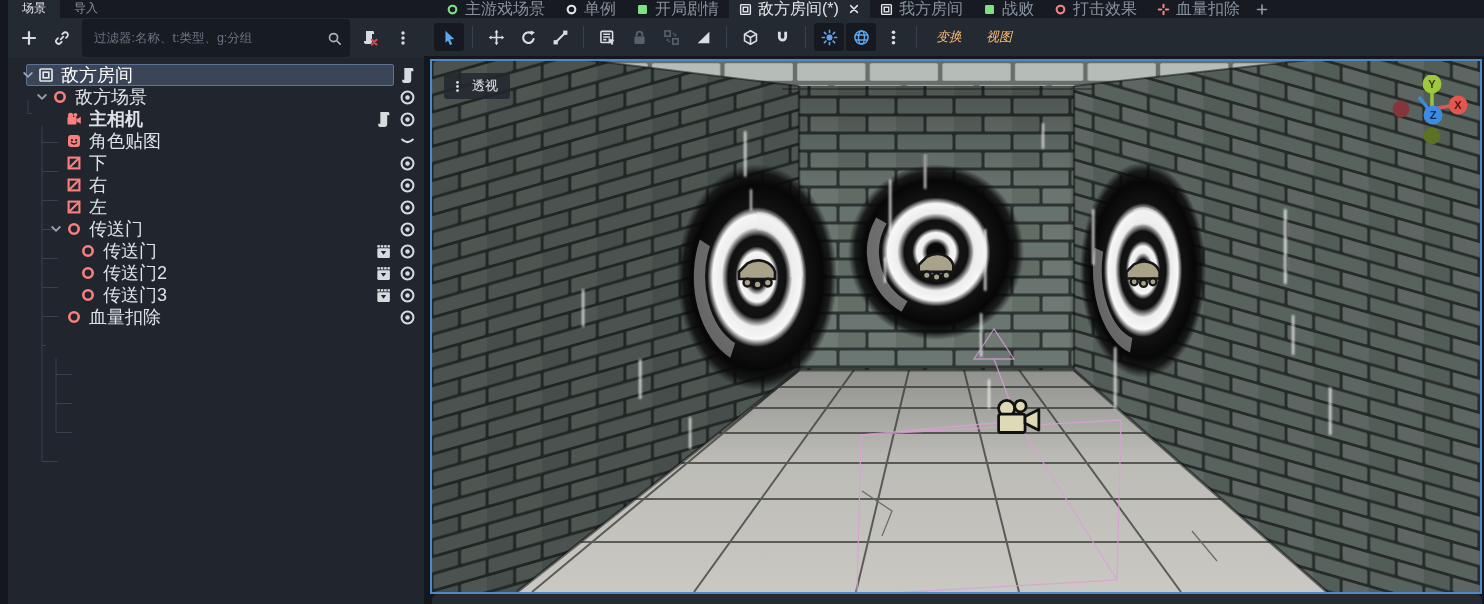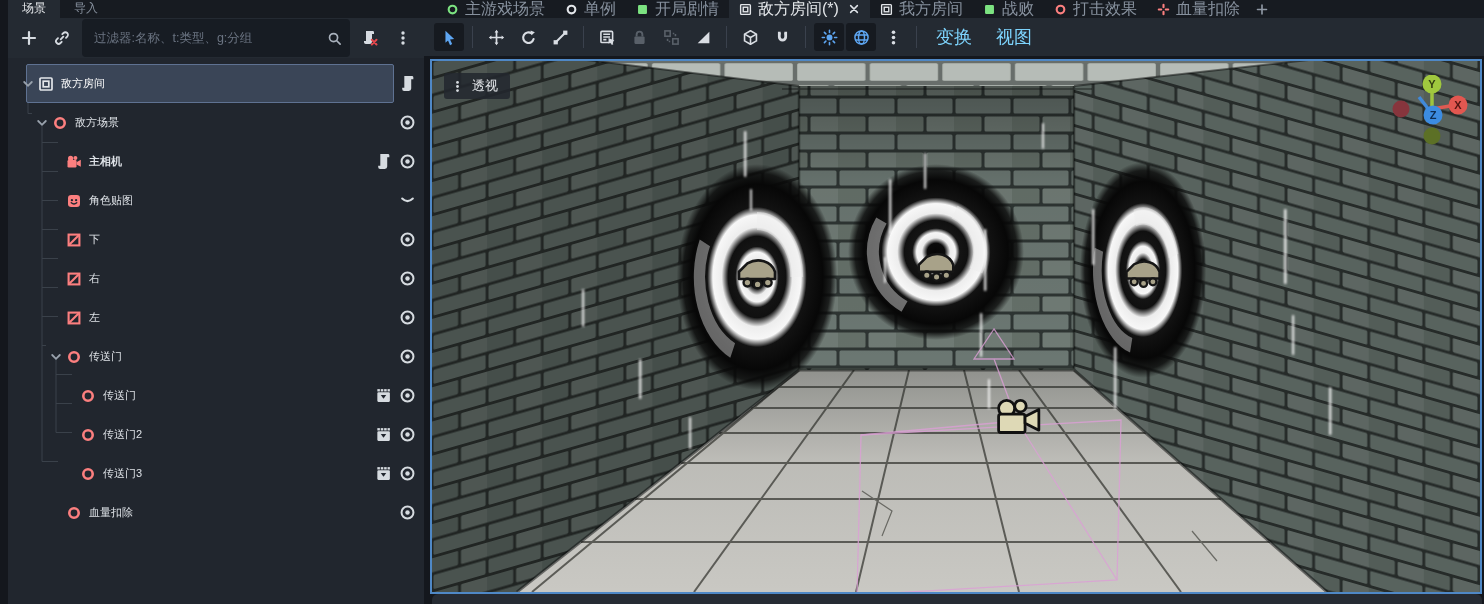--- a/index.html
+++ b/index.html
@@ -19,21 +19,21 @@
   .tool-btn{width:26px;height:26px;flex:none;display:flex;align-items:center;justify-content:center;
     background:transparent;border:none;color:#d6dbe1;cursor:pointer;padding:0;}
   .tool-btn .icon{width:16px;height:16px;}
   .filter-box{flex:1;height:38px;background:#171c23;border-radius:4px;display:flex;align-items:center;padding:0 8px 0 10px;min-width:0;}
   .filter-box input{flex:1;min-width:0;background:transparent;border:none;outline:none;color:#cfd4da;font-size:12.5px;font-family:inherit;}
   .filter-box input::placeholder{color:#6b7482;}
   .filter-box .icon{width:15px;height:15px;color:#a9b1bc;flex:none;}
   .scene-tree{flex:1;background:#21262e;position:relative;overflow:hidden;}
   .tree-guides{position:absolute;left:0;top:6px;pointer-events:none;}
   .tree-rows{position:absolute;inset:0;padding-top:6px;}
-  .tree-row{height:39px;display:flex;align-items:center;position:relative;font-size:11px;color:#dee2e7;cursor:pointer;}
+  .tree-row{height:22px;display:flex;align-items:center;position:relative;font-size:18px;color:#dee2e7;cursor:pointer;}
   .tree-row>*{position:relative;z-index:1;}
   .tree-row.selected::before{content:"";position:absolute;left:18px;right:30px;top:0;bottom:0;
     background:#3a4557;border:1px solid #5f7292;border-radius:2px;z-index:0;}
   .tree-row.selected{color:#ffffff;}
   .expander{width:16px;height:16px;margin-right:2px;color:#98a1ac;flex:none;cursor:pointer;}
   .exp-spacer{width:18px;flex:none;}
   .row-icon{width:16px;height:16px;margin-right:7px;flex:none;}
   .row-label{white-space:nowrap;}
   .row-buttons{margin-left:auto;display:flex;align-items:center;gap:7px;padding-right:8px;}
   .row-btn{width:17px;height:17px;color:#d6dbe0;cursor:pointer;flex:none;}
@@ -48,21 +48,21 @@
   .newtab-btn{width:24px;display:flex;align-items:center;justify-content:center;color:#8f98a4;background:none;border:none;cursor:pointer;}
   .newtab-btn .icon{width:13px;height:13px;}
   .expand-btn{position:absolute;right:6px;top:2px;width:15px;height:15px;color:#cfd4db;cursor:pointer;}
   .view-toolbar{height:38px;flex:none;background:#242a32;display:flex;align-items:center;gap:2px;padding:0 8px 0 10px;}
   .tb-btn{width:30px;height:28px;flex:none;border-radius:3px;display:flex;align-items:center;justify-content:center;
     color:#d9dde3;background:transparent;border:none;cursor:pointer;padding:0;}
   .tb-btn .icon{width:17px;height:17px;}
   .tb-btn.active{background:#161a20;color:#5ea6f2;}
   .tb-btn.disabled{color:#596069;}
   .tb-sep{width:1px;height:22px;background:#3a414d;margin:0 6px;flex:none;}
-  .tb-menu{font-size:18px;color:#7dd3fc;padding:0 11px;cursor:pointer;white-space:nowrap;}
+  .tb-menu{font-size:13px;color:#fdba74;padding:0 11px;cursor:pointer;white-space:nowrap;font-style:italic;}
   .viewport-wrap{flex:1;min-height:0;background:#14171d;padding:3px 2px 0 6px;box-sizing:border-box;}
   .viewport{position:relative;width:100%;height:100%;border:2px solid #4f88c6;box-sizing:border-box;background:#20242a;overflow:hidden;}
   .scene-svg{position:absolute;inset:0;width:100%;height:100%;}
   .persp-pill{position:absolute;top:12px;left:12px;display:flex;align-items:center;gap:8px;
     background:rgba(34,39,46,0.85);border-radius:3px;padding:4px 12px 4px 7px;font-size:13px;color:#e4e7ea;cursor:pointer;}
   .persp-pill .icon{width:13px;height:13px;color:#d8dce1;}
   .axis-gizmo{position:absolute;top:14px;right:4px;width:84px;height:92px;cursor:pointer;}
   .axis-gizmo text{font-family:"Liberation Sans","DejaVu Sans",sans-serif;font-size:11px;font-weight:bold;text-anchor:middle;}
   .bottom-strip{height:10px;flex:none;background:#14171d;padding-left:8px;}
   .bottom-strip .panel-top{height:10px;background:#262b33;border-radius:6px 6px 0 0;margin-right:2px;}

